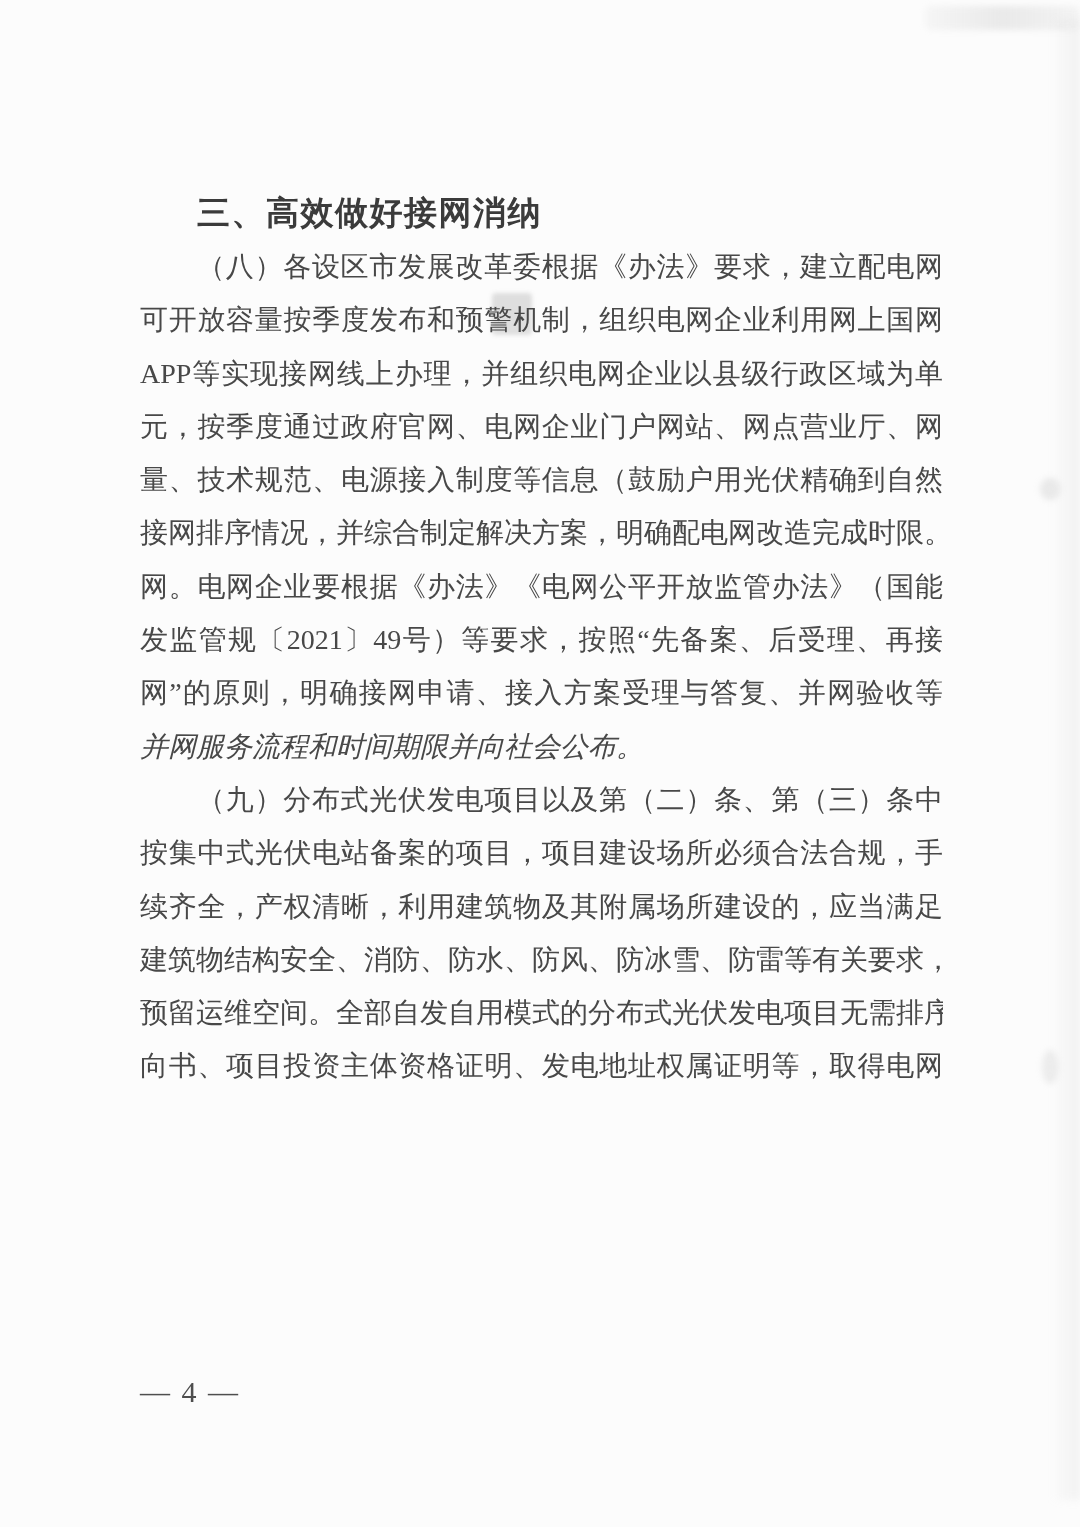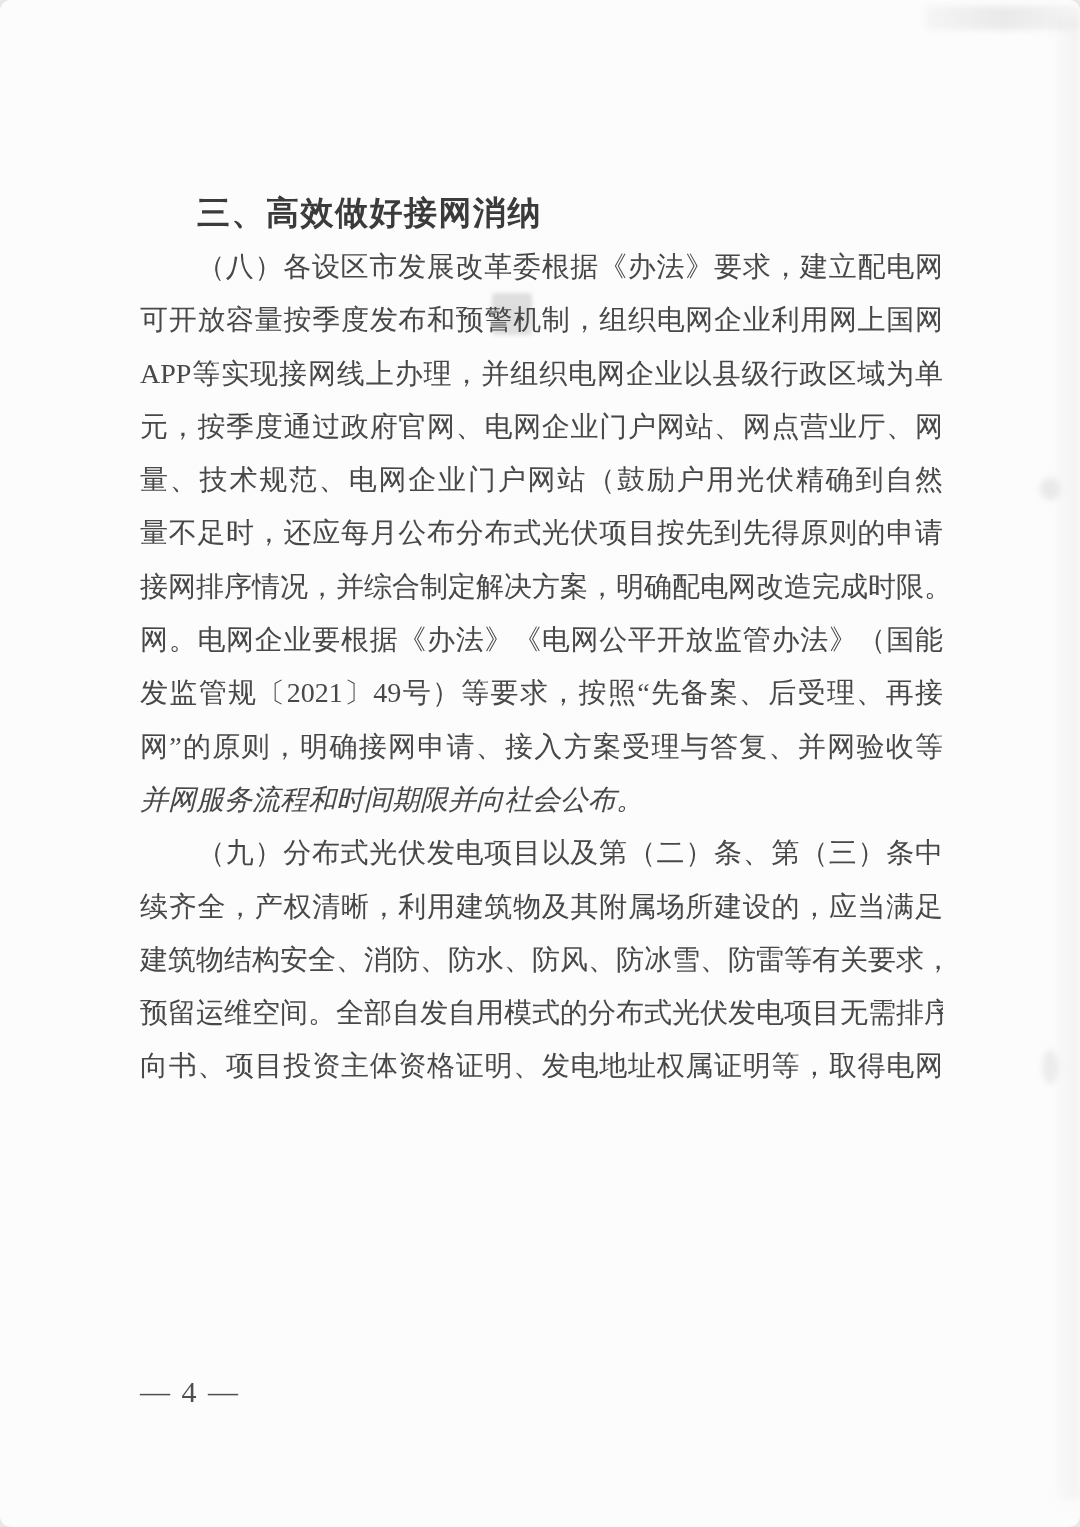--- a/index.html
+++ b/index.html
@@ -8,21 +8,20 @@
     background: #e8e8e8;
   }
   .page {
     position: relative;
     width: 1080px;
     height: 1527px;
     margin: 0 auto;
     background: #fcfcfc;
     overflow: hidden;
     font-family: "Liberation Serif", "DejaVu Serif", serif;
-    border-radius: 11px;
   }
 
   
   .artifact {
     position: absolute;
     pointer-events: none;
   }
   .artifact.top-right-smudge {
     left: 925px; top: 6px; width: 155px; height: 24px;
     background: linear-gradient(90deg, rgba(190,190,190,0.10), rgba(170,170,170,0.22), rgba(185,185,185,0.12));
@@ -115,29 +114,29 @@
   <div class="artifact ink-smudge"></div>
 
   <div class="content">
 
     <div class="doc-heading">三、高效做好接网消纳</div>
 
     <div class="line indent">（八）各设区市发展改革委根据《办法》要求，建立配电网</div>
     <div class="line">可开放容量按季度发布和预警机制，组织电网企业利用网上国网</div>
     <div class="line">APP等实现接网线上办理，并组织电网企业以县级行政区域为单</div>
     <div class="line">元，按季度通过政府官网、电网企业门户网站、网点营业厅、网</div>
-    <div class="line">量、技术规范、电网企业门户网站（鼓励户用光伏精确到自然</div>
-    <div class="line">量不足时，还应每月公布分布式光伏项目按先到先得原则的申请</div>
+    <div class="line">量、技术规范、电源接入制度等信息（鼓励户用光伏精确到自然</div>
     <div class="line">接网排序情况，并综合制定解决方案，明确配电网改造完成时限。</div>
     <div class="line">网。电网企业要根据《办法》《电网公平开放监管办法》（国能</div>
     <div class="line">发监管规〔2021〕49号）等要求，按照“先备案、后受理、再接</div>
     <div class="line">网”的原则，明确接网申请、接入方案受理与答复、并网验收等</div>
     <div class="line para-end">并网服务流程和时间期限并向社会公布。</div>
 
     <div class="line indent">（九）分布式光伏发电项目以及第（二）条、第（三）条中</div>
+    <div class="line">按集中式光伏电站备案的项目，项目建设场所必须合法合规，手</div>
     <div class="line">续齐全，产权清晰，利用建筑物及其附属场所建设的，应当满足</div>
     <div class="line">建筑物结构安全、消防、防水、防风、防冰雪、防雷等有关要求，</div>
     <div class="line">预留运维空间。全部自发自用模式的分布式光伏发电项目无需排序</div>
     <div class="line">向书、项目投资主体资格证明、发电地址权属证明等，取得电网</div>
 
   </div>
 
   <div class="footer-page-number">— 4 —</div>
 
 </div>

